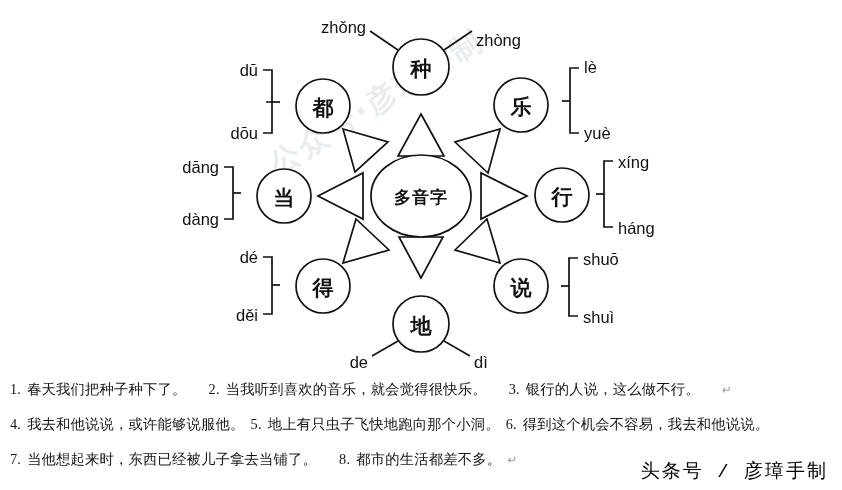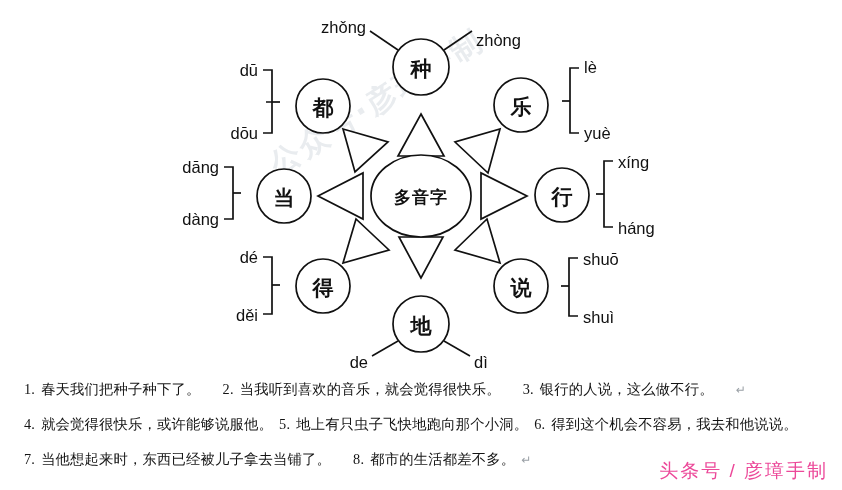--- a/index.html
+++ b/index.html
@@ -35,35 +35,35 @@
   .wm-diag{
     position:absolute;left:262px;top:150px;
     font-family:"DejaVu Sans",sans-serif;
     font-size:30px;color:#e9ecef;font-weight:700;
     transform:rotate(-32deg);transform-origin:left top;
     white-space:nowrap;letter-spacing:3px;pointer-events:none;
     user-select:none;
   }
   .wm-corner{
     position:absolute;right:14px;bottom:6px;
-    font-family:Liberation Sans, sans-serif;
-    font-size:19px;color:#ec4899;letter-spacing:2px;
+    font-family:Liberation Mono, monospace;
+    font-size:19px;color:#000000;letter-spacing:2px;
     white-space:nowrap;user-select:none;
   }
   .ret{
     font-family:"Liberation Sans",sans-serif;
     font-size:12px;color:#9aa0a6;
   }
 
   
   #sentences{
     position:absolute;left:0;top:374px;width:842px;height:116px;
   }
   .sent-line{
-    position:absolute;left:24px;right:8px;
+    position:absolute;left:10px;right:8px;
     font-family:"DejaVu Serif",serif;
     font-size:14.3px;color:#141414;
     white-space:nowrap;letter-spacing:0.2px;
   }
   .sent-line .num{font-family:"Liberation Serif",serif;}
   .sent-line .gap{display:inline-block;width:22px;}
   .sent-line .gap-sm{display:inline-block;width:6px;}
   .l1{top:6px;}
   .l2{top:41px;}
   .l3{top:76px;}
@@ -175,21 +175,21 @@
 
   </svg>
 
   <div id="sentences">
 
     <div class="sent-line l1">
       <span class="num">1.</span><span class="gap-sm"></span><span>春天我们把种子种下了。</span><span class="gap"></span><span class="num">2.</span><span class="gap-sm"></span><span>当我听到喜欢的音乐，就会觉得很快乐。</span><span class="gap"></span><span class="num">3.</span><span class="gap-sm"></span><span>银行的人说，这么做不行。</span><span class="gap"></span><span class="ret">↵</span>
     </div>
 
     <div class="sent-line l2">
-      <span class="num">4.</span><span class="gap-sm"></span><span>就会觉得很快乐，或许能够说服他。</span><span class="gap-sm"></span><span class="num">5.</span><span class="gap-sm"></span><span>地上有只虫子飞快地跑向那个小洞。</span><span class="gap-sm"></span><span class="num">6.</span><span class="gap-sm"></span><span>得到这个机会不容易，我去和他说说。</span>
+      <span class="num">4.</span><span class="gap-sm"></span><span>我去和他说说，或许能够说服他。</span><span class="gap-sm"></span><span class="num">5.</span><span class="gap-sm"></span><span>地上有只虫子飞快地跑向那个小洞。</span><span class="gap-sm"></span><span class="num">6.</span><span class="gap-sm"></span><span>得到这个机会不容易，我去和他说说。</span>
     </div>
 
     <div class="sent-line l3">
       <span class="num">7.</span><span class="gap-sm"></span><span>当他想起来时，东西已经被儿子拿去当铺了。</span><span class="gap"></span><span class="num">8.</span><span class="gap-sm"></span><span>都市的生活都差不多。</span><span class="gap-sm"></span><span class="ret">↵</span>
     </div>
 
   </div>
 
   <div class="wm-corner">头条号 / 彦璋手制</div>
 

